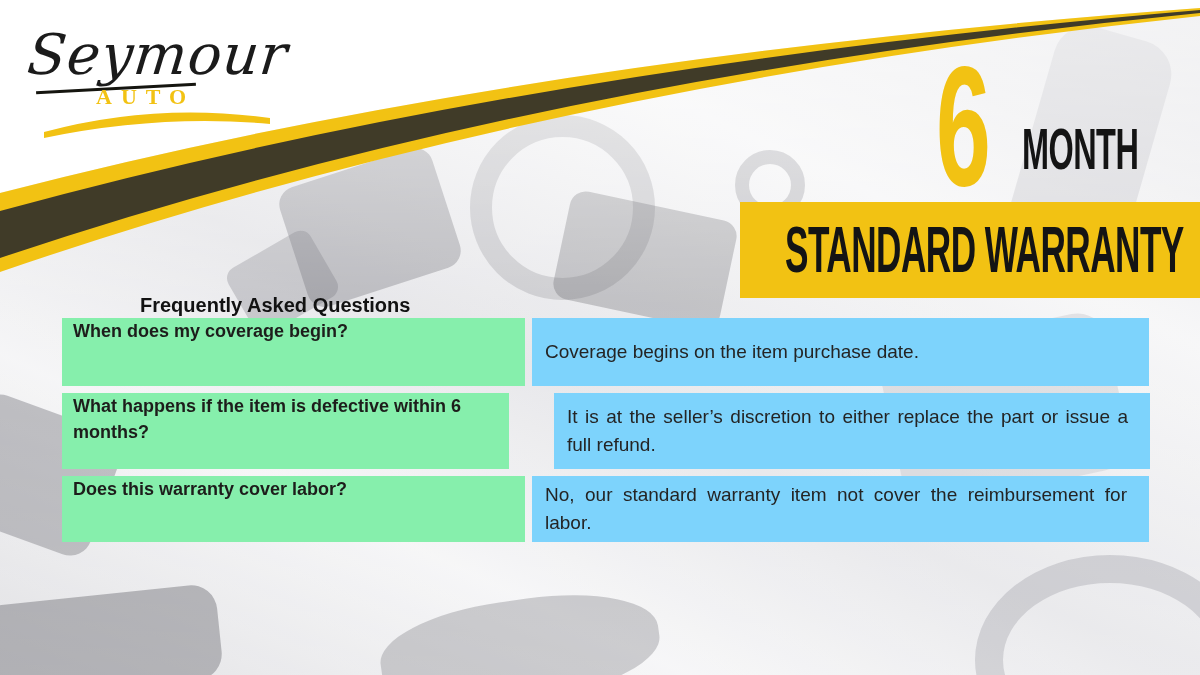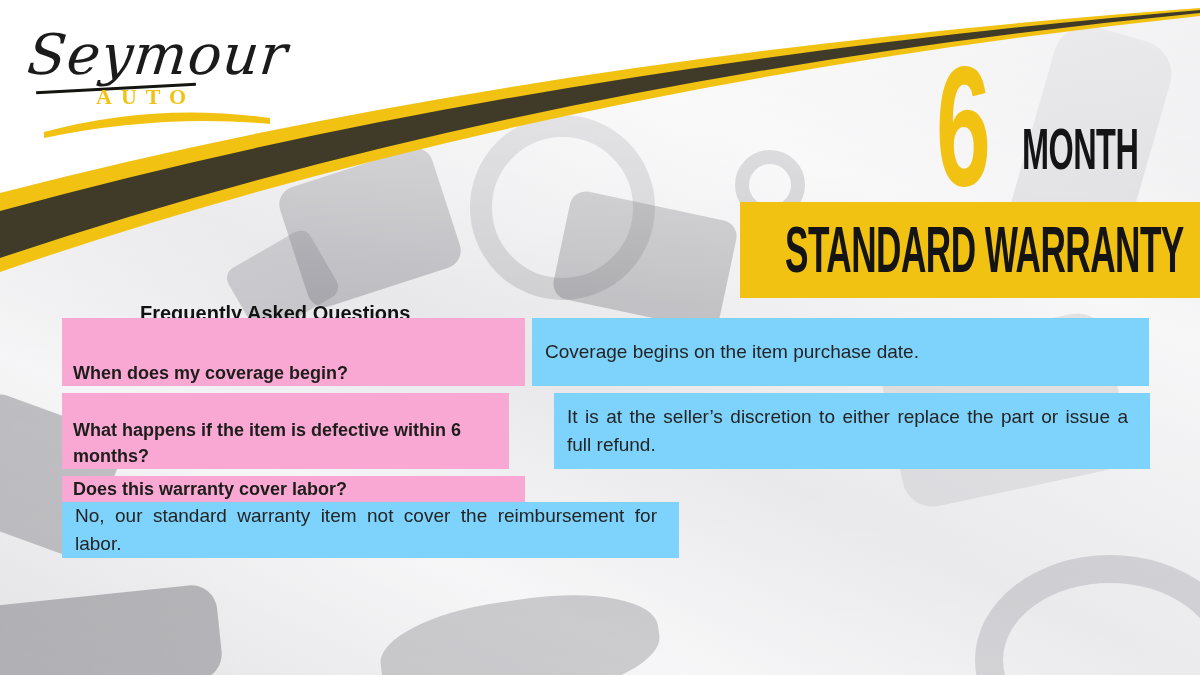--- a/index.html
+++ b/index.html
@@ -50,28 +50,28 @@
   .num6 .cond { display:inline-block; transform:scaleX(0.58); transform-origin:left center; letter-spacing:-4px; }
   .month { position:absolute; left:1022px; top:120px; font-size:58px; line-height:58px;
     font-weight:bold; color:#141414; }
   .month .cond { display:inline-block; transform:scaleX(0.56); transform-origin:left center; letter-spacing:-1px; }
   .banner { position:absolute; left:740px; top:202px; width:488px; height:96px;
     background:#f2c213; display:flex; align-items:center; justify-content:center; }
   .banner .cond { display:inline-block; transform:scaleX(0.55); transform-origin:center;
     font-size:64px; font-weight:bold; color:#141414; letter-spacing:-1px; white-space:nowrap; }
 
   
-  .faq-heading { position:absolute; left:140px; top:302px; font-size:20px; font-weight:bold; color:#121212; }
+  .faq-heading { position:absolute; left:140px; top:294px; font-size:20px; font-weight:bold; color:#121212; }
   .faq-table { position:absolute; left:62px; top:318px; width:1088px; }
   .faq-row { display:flex; margin-bottom:7px; }
   .faq-row:nth-child(1) { height:68px; }
   .faq-row:nth-child(2) { height:76px;gap:38px; }
-  .faq-row:nth-child(3) { height:66px;flex-direction:column; }
+  .faq-row:nth-child(3) { height:66px; }
   .faq-row:nth-child(4) { height:78px; }
-  .cell-q { width:463px; margin-right:7px; background:#f9a8d4; display:flex; align-items:flex-end;
+  .cell-q { width:463px; margin-right:7px; background:#86efac; display:flex; align-items:flex-start;
     padding:0 8px 0 11px; font-size:18px; font-weight:bold; line-height:26px; color:#1d1d1b; }
   .cell-a { width:617px; background:#7dd3fc; display:flex; align-items:center;
     padding:0 22px 0 13px; font-size:19px; line-height:28px; color:#242424; }
   .cell-a > div { width:100%; text-align:justify; }
 </style>
 </head>
 <body>
 
 <div class="slide">
 

